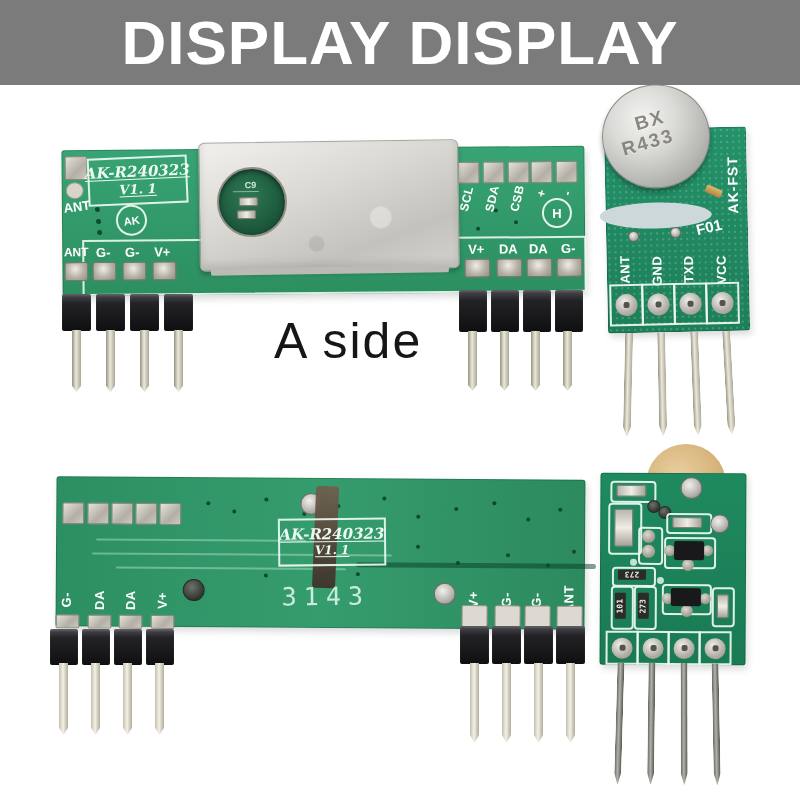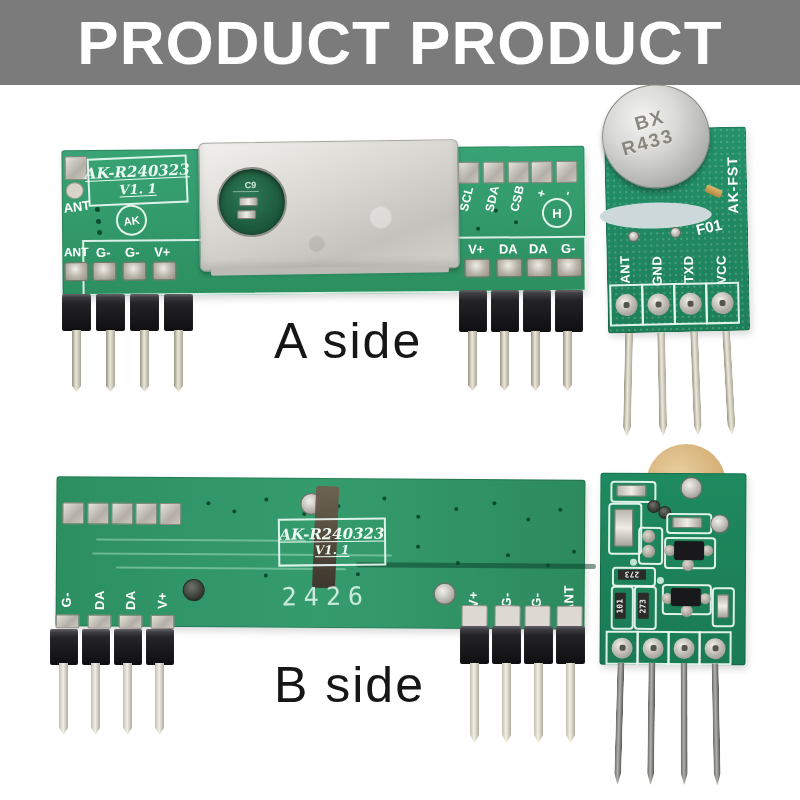--- a/index.html
+++ b/index.html
@@ -89,21 +89,21 @@
         display:flex;align-items:center;justify-content:center;}
   .rpad i{width:6px;height:6px;background:#55534d;border-radius:2px;display:block;}
   .side-label{position:absolute;color:#161616;font-size:50px;letter-spacing:2px;}
 </style>
 </head>
 <body>
 
 <div id="stage">
 
   <div class="banner">
-    <span>PRODUCT PRODUCT</span>
+    <span>DISPLAY DISPLAY</span>
   </div>
 
   <div id="rxa" class="board">
     <div class="abs tin" style="left:3px;top:6px;width:21px;height:22px;"></div>
     <div class="abs" style="left:4px;top:32px;width:16px;height:15px;border-radius:50%;background:#d8d4c9;border:1px solid #9a958b;"></div>
 
     <div class="silkbox" style="left:26px;top:7px;width:96px;height:44px;transform:rotate(-2deg);">
       <span class="silk" style="font-size:15px;">AK-R240323</span>
       <span class="silk" style="font-size:13px;">V1. 1</span>
     </div>
@@ -266,21 +266,21 @@
     <div class="scatter" style="left:150px;top:24px;"></div>
 
     <div class="screw" style="position:absolute;left:244px;top:15px;width:20px;height:20px;"></div>
     <div id="tape"></div>
 
     <div class="silkbox" style="left:222px;top:40px;width:104px;height:44px;transform:rotate(-1deg);">
       <span class="silk" style="font-size:15px;">AK-R240323</span>
       <span class="silk" style="font-size:12px;">V1. 1</span>
     </div>
 
-    <span id="datecode">2426</span>
+    <span id="datecode">3143</span>
     <div class="dkscrew" style="position:absolute;left:127px;top:102px;width:20px;height:20px;"></div>
     <div class="screw" style="position:absolute;left:378px;top:104px;width:20px;height:20px;"></div>
 
     <div class="vl" style="left:3px;top:104px;width:16px;height:38px;">
         <span>G-</span>
       </div>
     <div class="vl" style="left:36px;top:104px;width:16px;height:38px;">
         <span>DA</span>
       </div>
     <div class="vl" style="left:67px;top:104px;width:16px;height:38px;">
@@ -396,15 +396,14 @@
           <i></i>
         </div>
       </div>
 
     <div class="pin dark" style="left:18px;top:190px;width:7px;height:122px;transform:rotate(1.4deg);transform-origin:top center;"></div>
     <div class="pin dark" style="left:49px;top:190px;width:7px;height:122px;transform:rotate(.4deg);transform-origin:top center;"></div>
     <div class="pin dark" style="left:81px;top:190px;width:7px;height:122px;transform:rotate(-.4deg);transform-origin:top center;"></div>
     <div class="pin dark" style="left:112px;top:190px;width:7px;height:122px;transform:rotate(-1.4deg);transform-origin:top center;"></div>
   </div>
 
-  <span class="side-label" style="left:274px;top:656px;">B side</span>
 
 </div>
 
 </body></html>

